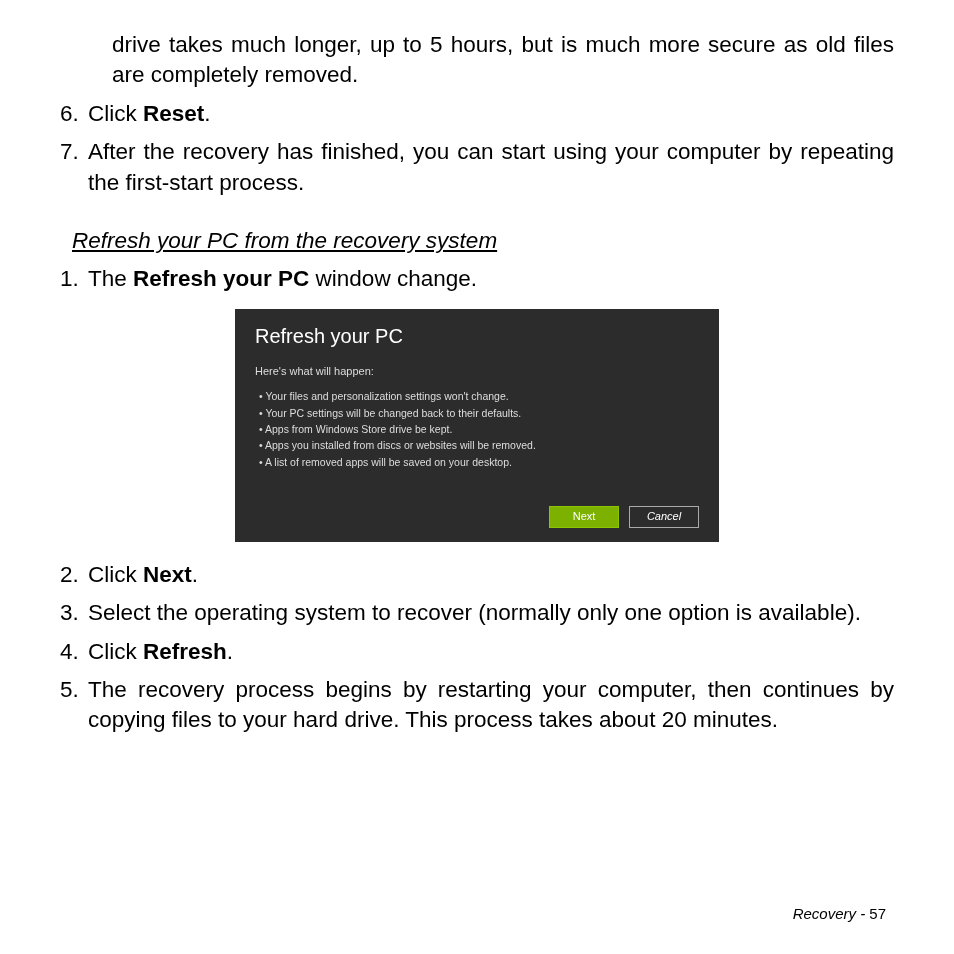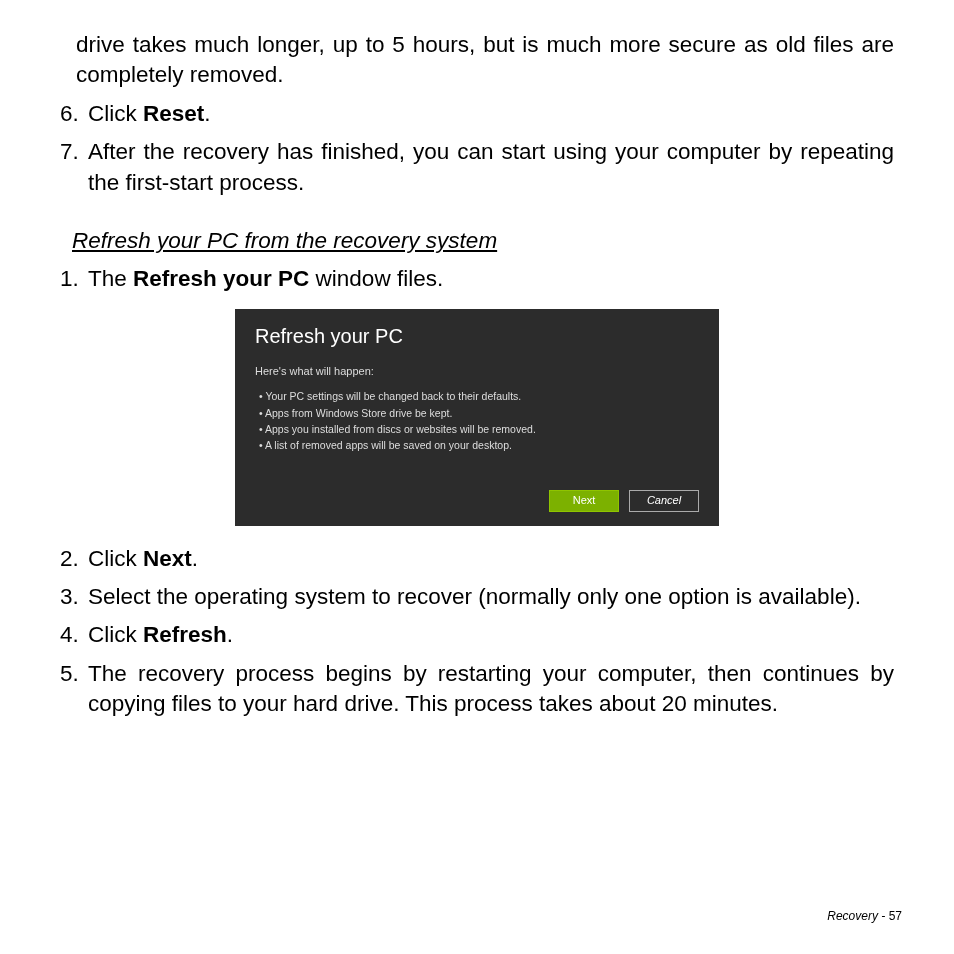--- a/index.html
+++ b/index.html
@@ -16,21 +16,21 @@
     width: 954px;
     height: 954px;
     padding: 30px 60px 30px 60px;
     position: relative;
   }
   .body-text {
     font-size: 22.5px;
     line-height: 1.35;
   }
   .para-cont {
-    margin-left: 16px;
+    margin-left: 52px;
     text-align: justify;
     margin-bottom: 8px;
   }
   ol.main {
     list-style: none;
     padding: 0;
     margin: 0;
   }
   ol.main > li {
     display: flex;
@@ -110,23 +110,23 @@
   }
   .btn-cancel {
     background: transparent;
     color: #fff;
     border: 1px solid #aaa;
     font-style: italic;
   }
   .footer {
     position: absolute;
     bottom: 30px;
-    right: 52px;
+    right: 68px;
     font-style: italic;
-    font-size: 12px;
+    font-size: 15px;
   }
   .footer .pn {
     font-style: normal;
   }
 </style>
 </head>
 <body>
 
 <div class="page body-text">
 
@@ -144,30 +144,31 @@
       <span class="txt">After the recovery has finished, you can start using your computer by repeating the first-start process.</span>
     </li>
   </ol>
 
   <div class="heading">Refresh your PC from the recovery system</div>
 
   <ol class="main">
     <li>
       <span class="num">1.</span>
       <span class="txt left">
-        <span>The </span><b>Refresh your PC</b><span> window files.</span>
+        <span>The </span><b>Refresh your PC</b><span> window change.</span>
       </span>
     </li>
   </ol>
 
   <div class="dialog-wrap">
     <div class="dialog">
       <div class="dlg-title">Refresh your PC</div>
       <div class="dlg-sub">Here's what will happen:</div>
       <ul class="dlg-list">
+        <li>Your files and personalization settings won't change.</li>
         <li>Your PC settings will be changed back to their defaults.</li>
         <li>Apps from Windows Store drive be kept.</li>
         <li>Apps you installed from discs or websites will be removed.</li>
         <li>A list of removed apps will be saved on your desktop.</li>
       </ul>
       <div class="dlg-btns">
         <div class="btn btn-next">Next</div>
         <div class="btn btn-cancel">Cancel</div>
       </div>
     </div>

